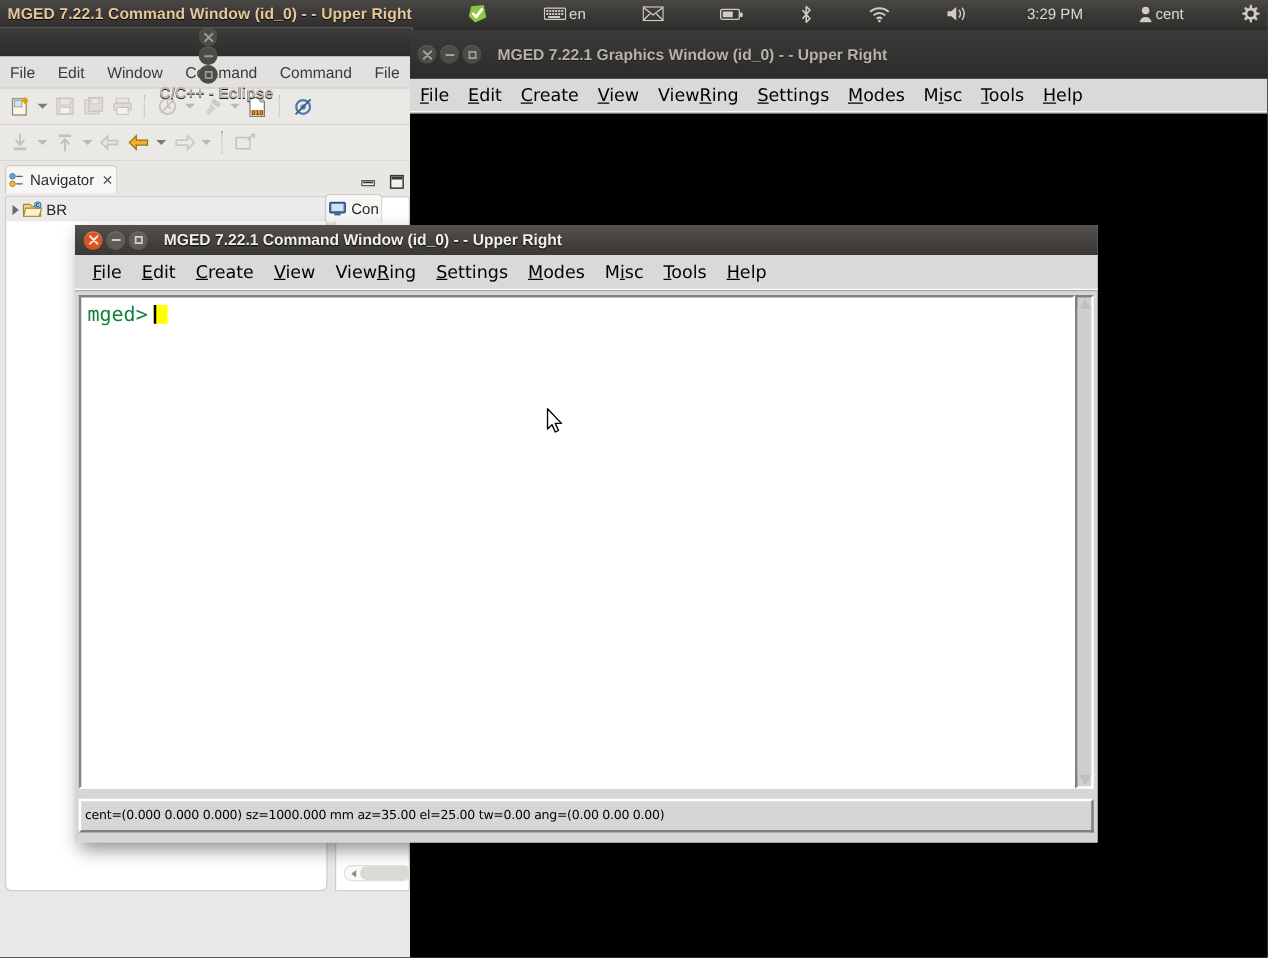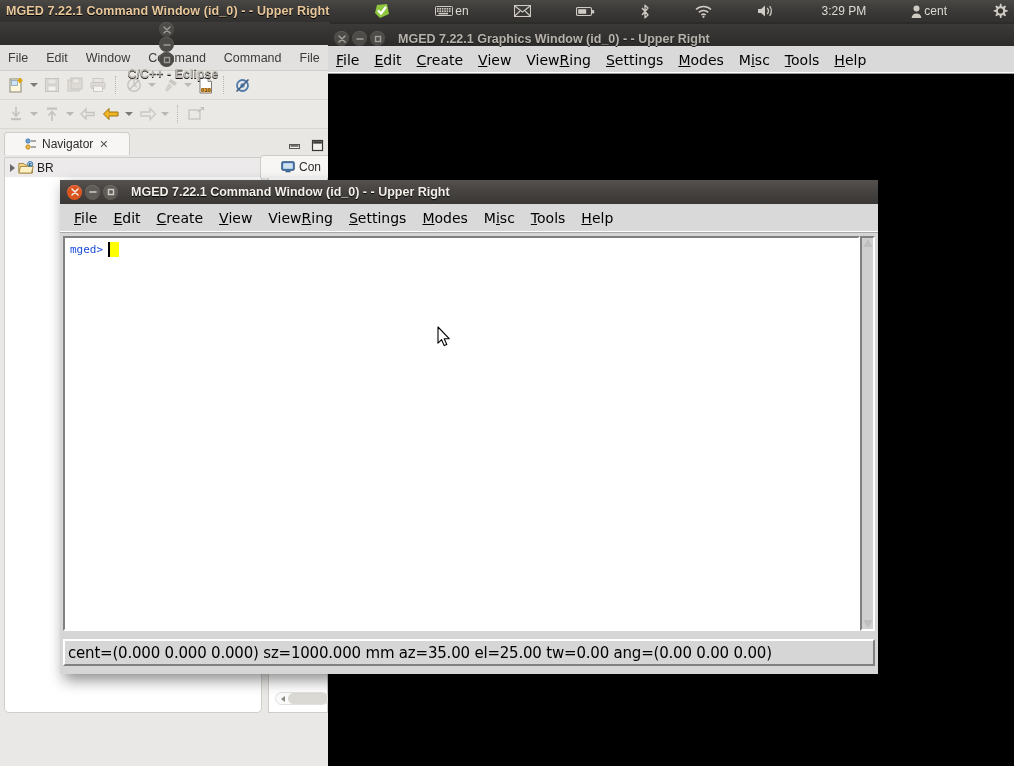--- a/index.html
+++ b/index.html
@@ -146,21 +146,21 @@
     padding-left: 4px;
   }
   .view-tab {
     background: #f7f6f4;
     border: 1px solid #cfcdc8;
     border-bottom: none;
     border-radius: 4px 4px 0 0;
     height: 22px;
     display: flex;
     align-items: center;
-    padding: 0 20px;
+    padding: 0 2px;
     font-size: 12px;
     color: #2d2c2a;
     gap: 4px;
     white-space: nowrap;
   }
   .view-tab .close-x { font-size: 11px; color:#555; margin-left:2px;}
   .view-btns {
     display: flex; align-items: center; gap: 10px;
     margin-left: auto; padding-right: 6px; padding-bottom: 3px;
   }
@@ -224,23 +224,23 @@
   
   #graphics-window {
     position: absolute;
     left: 328px; top: 24px;
     width: 686px; height: 742px;
     z-index: 20;
     background: #000;
     box-sizing: border-box;
   }
   #graphics-titlebar {
-    height: 22px;
+    height: 39px;
     background: linear-gradient(to bottom, #3c3a38 0%, #343231 55%, #2d2b2a 100%);
-    display: flex; align-items: flex-end;
+    display: flex; align-items: center;
     padding-left: 6px;
   }
   #graphics-title {
     color: #b6b2ac;
     font-size: 12.5px;
     font-weight: bold;
     margin-left: 10px;
     text-shadow: 0 1px 0 #1a1a1a;
     white-space: nowrap;
   }
@@ -310,22 +310,22 @@
     background: #ffffff;
     border: 2px solid;
     border-color: #808080 #ffffff #ffffff #808080;
     box-sizing: border-box;
     padding: 4px 5px;
     overflow: hidden;
     position: relative;
   }
   #prompt-line {
     font-family: "DejaVu Sans Mono", "Liberation Mono", monospace;
-    font-size: 11px;
-    color: #1d4ed8;
+    font-size: 16px;
+    color: #15803d;
     white-space: pre;
     display: flex;
     align-items: center;
   }
   #cursor-block {
     display: inline-block;
     width: 9px; height: 15px;
     background: #ffff00;
     border-left: 2px solid #000;
     margin-left: 5px;
@@ -366,21 +366,21 @@
     background: #d6d6d6;
     border: 2px solid;
     border-color: #ffffff #808080 #808080 #ffffff;
     box-sizing: border-box;
     display: flex;
     align-items: center;
     padding-left: 3px;
   }
   #status-text {
     font-family: "DejaVu Sans", sans-serif;
-    font-size: 15px;
+    font-size: 10px;
     color: #000;
     white-space: nowrap;
     letter-spacing: -0.2px;
   }
 
   
   #mouse-cursor {
     position: absolute;
     left: 437px; top: 326px;
     z-index: 500;

